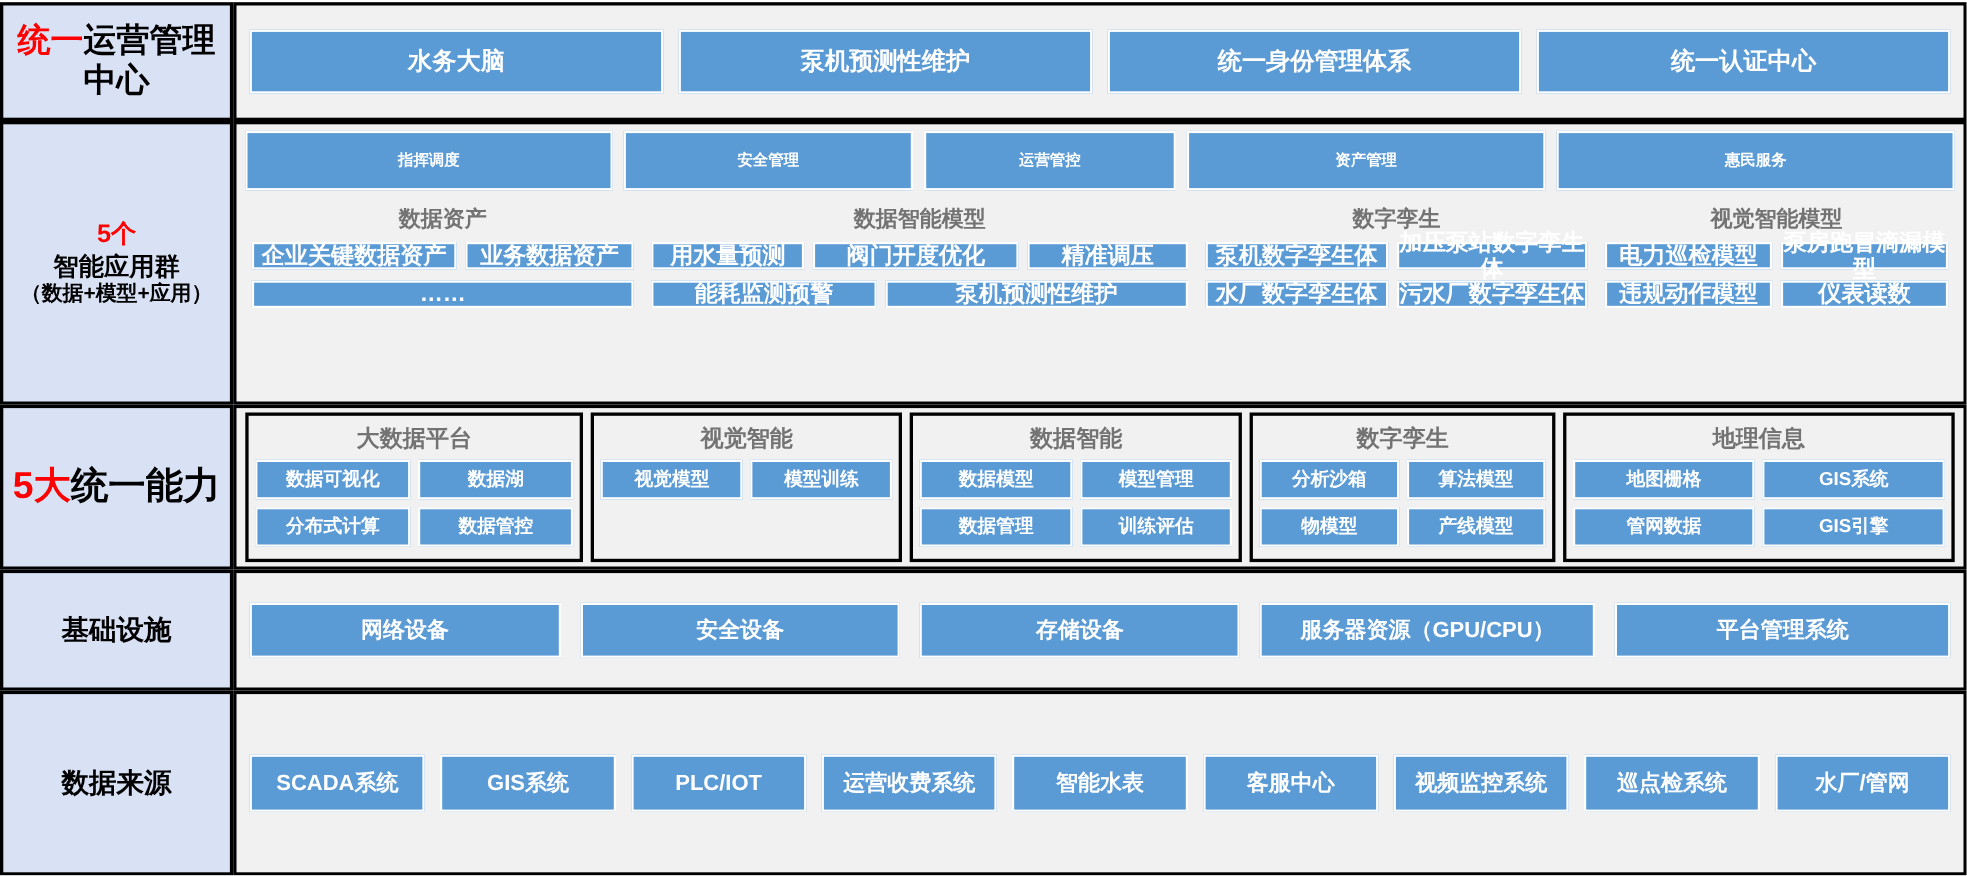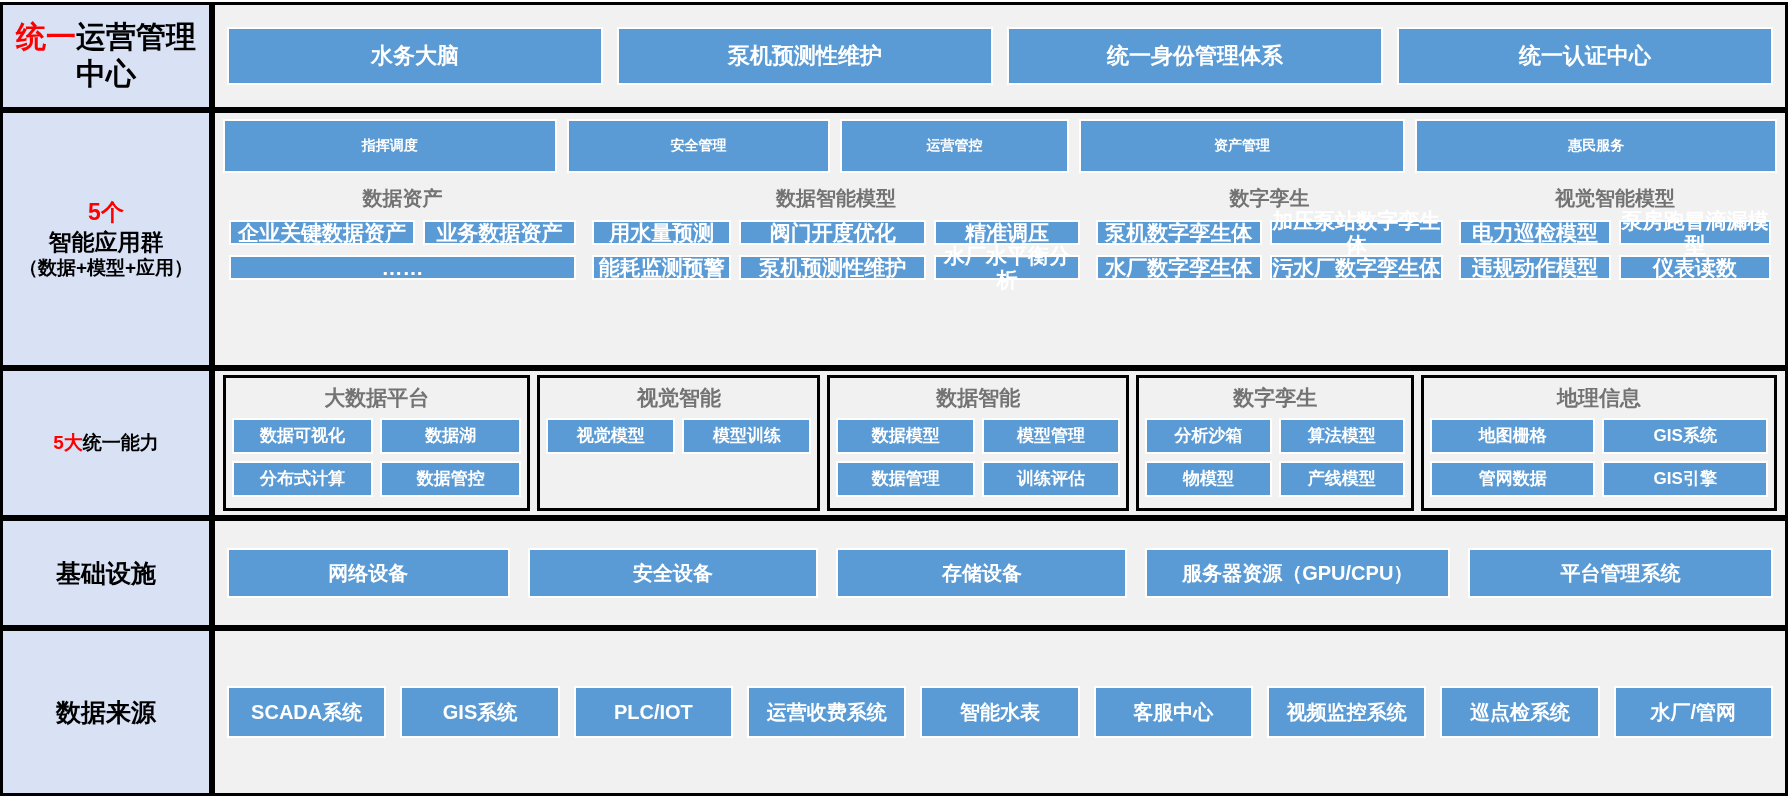--- a/index.html
+++ b/index.html
@@ -61,21 +61,21 @@
   #appbar .blue{font-size:14px;height:54px;}
   #appgroups{display:flex;flex:1;gap:4px;}
   .app-col{display:flex;flex-direction:column;}
   .app-col .grp-title{font-size:20px;margin:6px 0 8px 0;}
   .app-grid{display:flex;flex-direction:column;gap:10px;padding:0 6px 6px 6px;}
   .app-grid .row{gap:8px;}
   .app-grid .blue{font-size:21px;height:25px;}
 
   
   #r3{left:0;top:368px;width:1788px;height:150px;}
-  #r3 .lbl{width:212px;font-size:19px;}
+  #r3 .lbl{width:212px;font-size:34px;}
   #r3 .body{width:1576px;padding:4px 8px;gap:7px;align-items:stretch;}
   .cap{flex:1;display:flex;flex-direction:column;align-items:center;padding:2px 6px 6px 6px;}
   .cap .grp-title{font-size:21px;margin:4px 0 6px 0;}
   .cap .row{gap:7px;margin-bottom:7px;width:100%;}
   .cap .blue{flex:1;height:36px;font-size:17px;}
 
   
   #r4{left:0;top:518px;width:1788px;height:110px;}
   #r4 .lbl{width:212px;font-size:25px;}
   #r4 .body{width:1576px;padding:0 12px;gap:18px;}
@@ -139,21 +139,20 @@
           <div class="grp-title">数据智能模型</div>
           <div class="app-grid">
             <div class="row">
               <div class="blue" style="flex:1">用水量预测</div>
               <div class="blue" style="flex:1.35">阀门开度优化</div>
               <div class="blue" style="flex:1.05">精准调压</div>
             </div>
             <div class="row">
               <div class="blue" style="flex:1">能耗监测预警</div>
               <div class="blue" style="flex:1.35">泵机预测性维护</div>
-              <div class="blue" style="flex:1.05">水厂水平衡分析</div>
             </div>
           </div>
         </div>
 
         <div class="app-col" style="flex:1.02">
           <div class="grp-title">数字孪生</div>
           <div class="app-grid">
             <div class="row">
               <div class="blue" style="flex:1">泵机数字孪生体</div>
               <div class="blue" style="flex:1.05">加压泵站数字孪生体</div>

